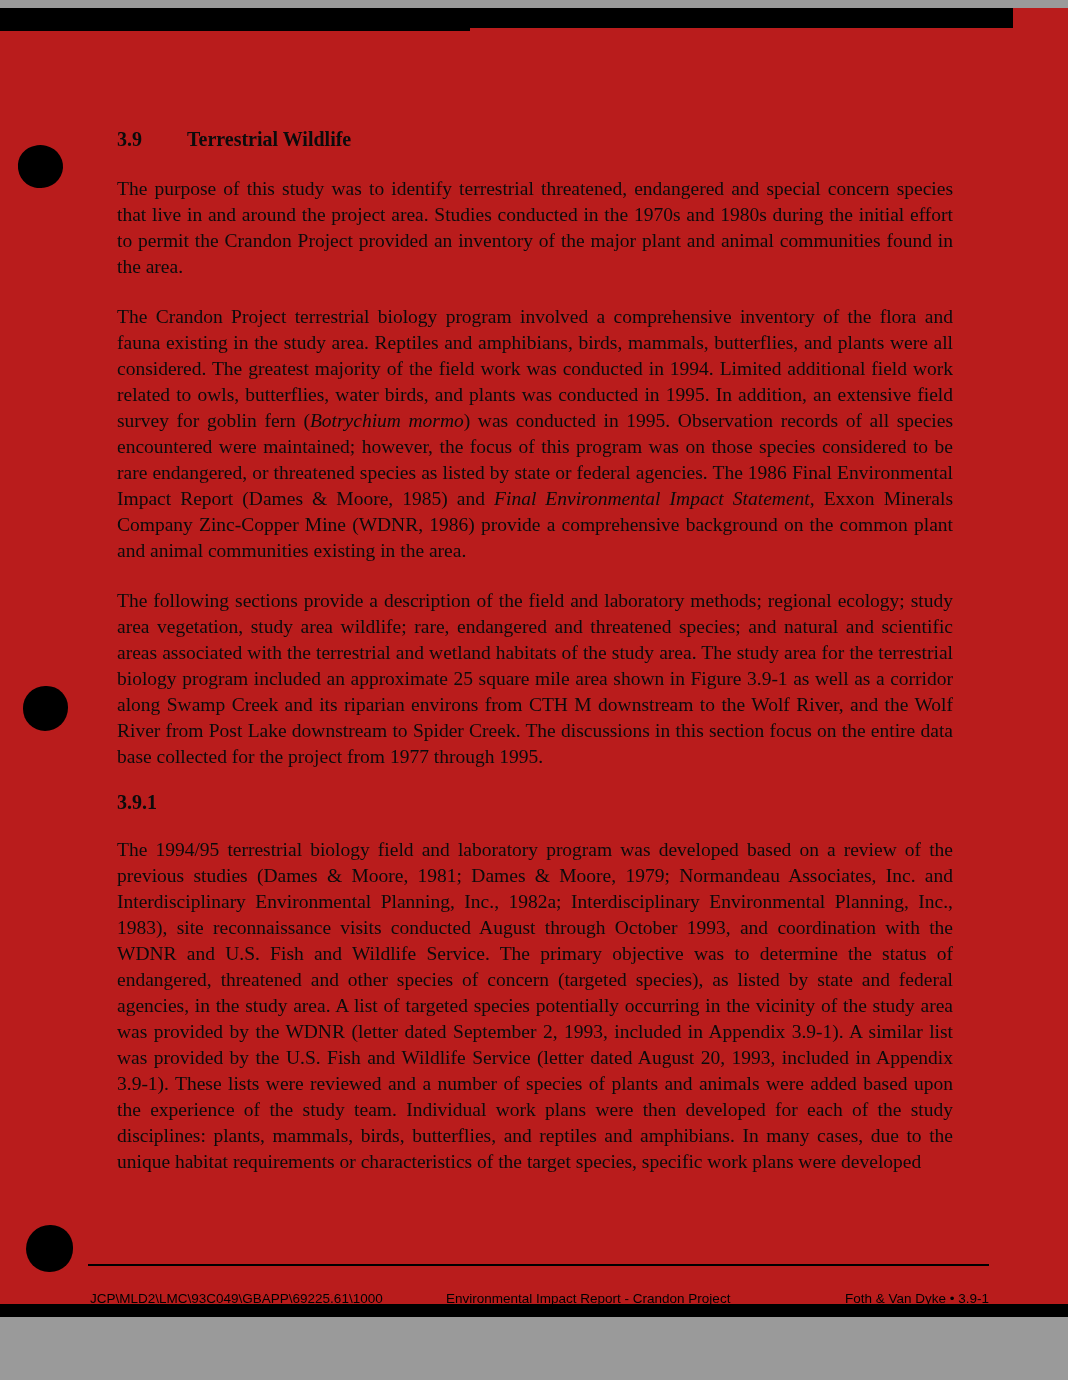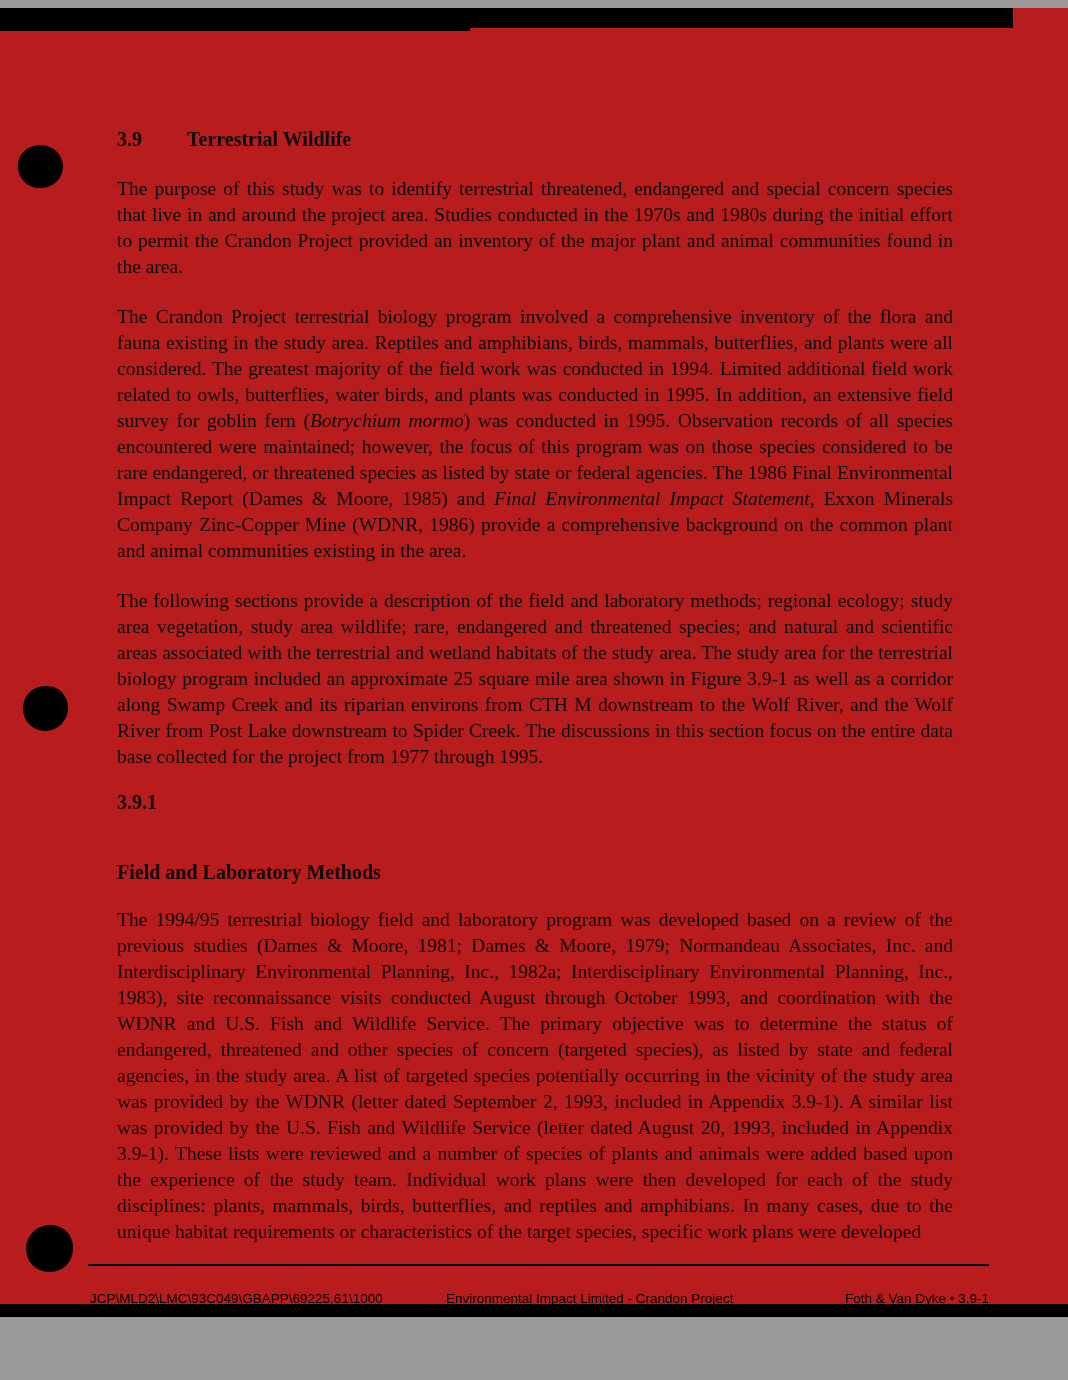--- a/index.html
+++ b/index.html
@@ -17,21 +17,21 @@
   .scan-bar-top::after{ content:""; position:absolute; left:0; top:20px; width:470px; height:3px; background:#000; }
   .scan-bar-bottom { position:absolute; bottom:0; left:0; width:100%; height:13px; background:#000; }
   .hole { position:absolute; background:#000; border-radius:50%; }
   .hole-1 { left:18px; top:137px; width:45px; height:43px; transform:rotate(-8deg); border-radius:48% 52% 50% 50%; }
   .hole-2 { left:23px; top:678px; width:45px; height:45px; border-radius:50% 48% 52% 50%; }
   .hole-3 { left:26px; top:1217px; width:47px; height:47px; border-radius:52% 48% 50% 50%; }
 
   .content { position:absolute; left:117px; top:118px; width:836px; }
   .heading { display:flex; font-weight:bold; font-size:20px; line-height:26px; }
   .heading .num { flex:0 0 70px; }
-  .heading.second { margin-top:19px;flex-direction:column; }
+  .heading.second { margin-top:19px; }
   p.para {
     font-size:19.5px;
     line-height:26px;
     text-align:justify;
     margin-top:24px;
   }
   p.para.after-h2 { margin-top:22px; }
 
   .footer-rule { position:absolute; left:88px; top:1256px; width:901px; height:2px; background:#000; }
   .footer {
@@ -64,33 +64,32 @@
     </div>
 
     <p class="para"><span>The purpose of this study was to identify terrestrial threatened, endangered and special concern species that live in and around the project area. Studies conducted in the 1970s and 1980s during the initial effort to permit the Crandon Project provided an inventory of the major plant and animal communities found in the area.</span></p>
 
     <p class="para"><span>The Crandon Project terrestrial biology program involved a comprehensive inventory of the flora and fauna existing in the study area. Reptiles and amphibians, birds, mammals, butterflies, and plants were all considered. The greatest majority of the field work was conducted in 1994. Limited additional field work related to owls, butterflies, water birds, and plants was conducted in 1995. In addition, an extensive field survey for goblin fern (</span><span style="font-style: italic;">Botrychium mormo</span><span>) was conducted in 1995. Observation records of all species encountered were maintained; however, the focus of this program was on those species considered to be rare endangered, or threatened species as listed by state or federal agencies. The 1986 Final Environmental Impact Report (Dames &amp; Moore, 1985) and </span><span style="font-style: italic;">Final Environmental Impact Statement</span><span>, Exxon Minerals Company Zinc-Copper Mine (WDNR, 1986) provide a comprehensive background on the common plant and animal communities existing in the area.</span></p>
 
     <p class="para"><span>The following sections provide a description of the field and laboratory methods; regional ecology; study area vegetation, study area wildlife; rare, endangered and threatened species; and natural and scientific areas associated with the terrestrial and wetland habitats of the study area. The study area for the terrestrial biology program included an approximate 25 square mile area shown in Figure 3.9-1 as well as a corridor along Swamp Creek and its riparian environs from CTH M downstream to the Wolf River, and the Wolf River from Post Lake downstream to Spider Creek. The discussions in this section focus on the entire data base collected for the project from 1977 through 1995.</span></p>
 
     <div class="heading second">
       <span class="num">3.9.1</span>
-      <span class="ttl">Field and Laboratory Methods</span>
     </div>
 
     <p class="para after-h2"><span>The 1994/95 terrestrial biology field and laboratory program was developed based on a review of the previous studies (Dames &amp; Moore, 1981; Dames &amp; Moore, 1979; Normandeau Associates, Inc. and Interdisciplinary Environmental Planning, Inc., 1982a; Interdisciplinary Environmental Planning, Inc., 1983), site reconnaissance visits conducted August through October 1993, and coordination with the WDNR and U.S. Fish and Wildlife Service. The primary objective was to determine the status of endangered, threatened and other species of concern (targeted species), as listed by state and federal agencies, in the study area. A list of targeted species potentially occurring in the vicinity of the study area was provided by the WDNR (letter dated September 2, 1993, included in Appendix 3.9-1). A similar list was provided by the U.S. Fish and Wildlife Service (letter dated August 20, 1993, included in Appendix 3.9-1). These lists were reviewed and a number of species of plants and animals were added based upon the experience of the study team. Individual work plans were then developed for each of the study disciplines: plants, mammals, birds, butterflies, and reptiles and amphibians. In many cases, due to the unique habitat requirements or characteristics of the target species, specific work plans were developed</span></p>
 
   </div>
 
   <div class="footer-rule"></div>
 
   <div class="footer">
     <div class="footer-left">
       <div>JCP\MLD2\LMC\93C049\GBAPP\69225.61\1000</div>
       <div><span>May 22, 1995 - </span><span class="bold">Updated December 28, 1998</span></div>
     </div>
-    <div class="footer-center">Environmental Impact Limited - Crandon Project</div>
+    <div class="footer-center">Environmental Impact Report - Crandon Project</div>
     <div class="footer-right">Foth &amp; Van Dyke • 3.9-1</div>
   </div>
 
   <div class="scan-bar-bottom"></div>
 
 </div>
 
 </body></html>

